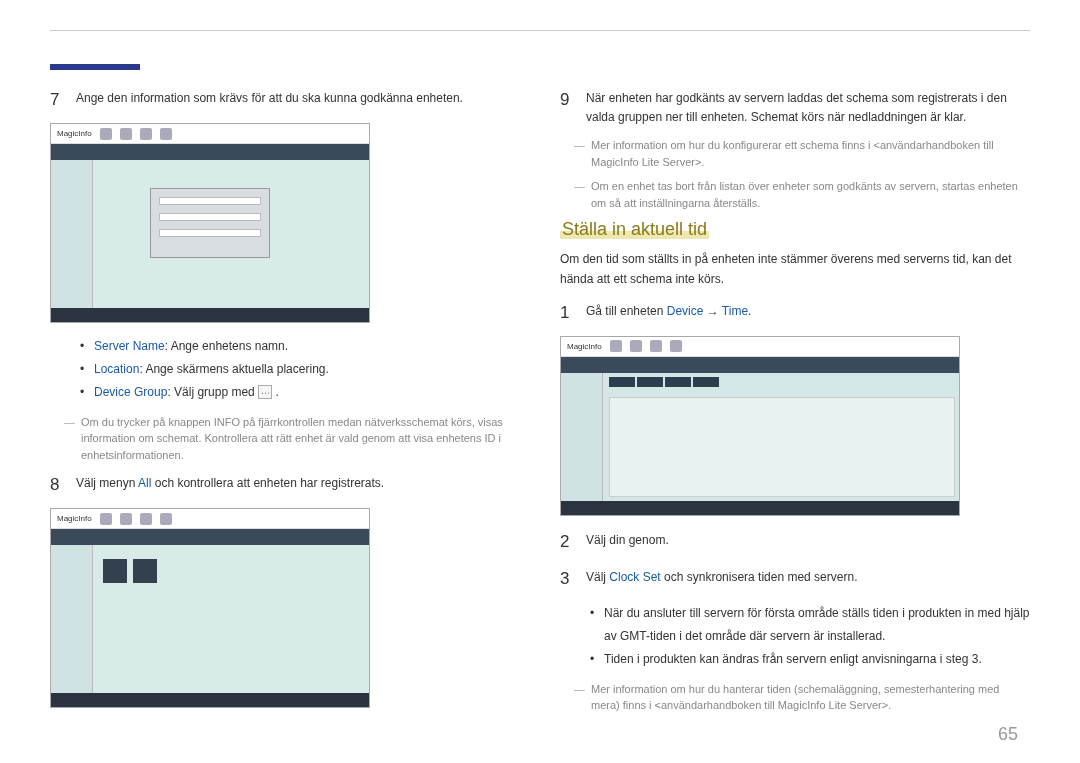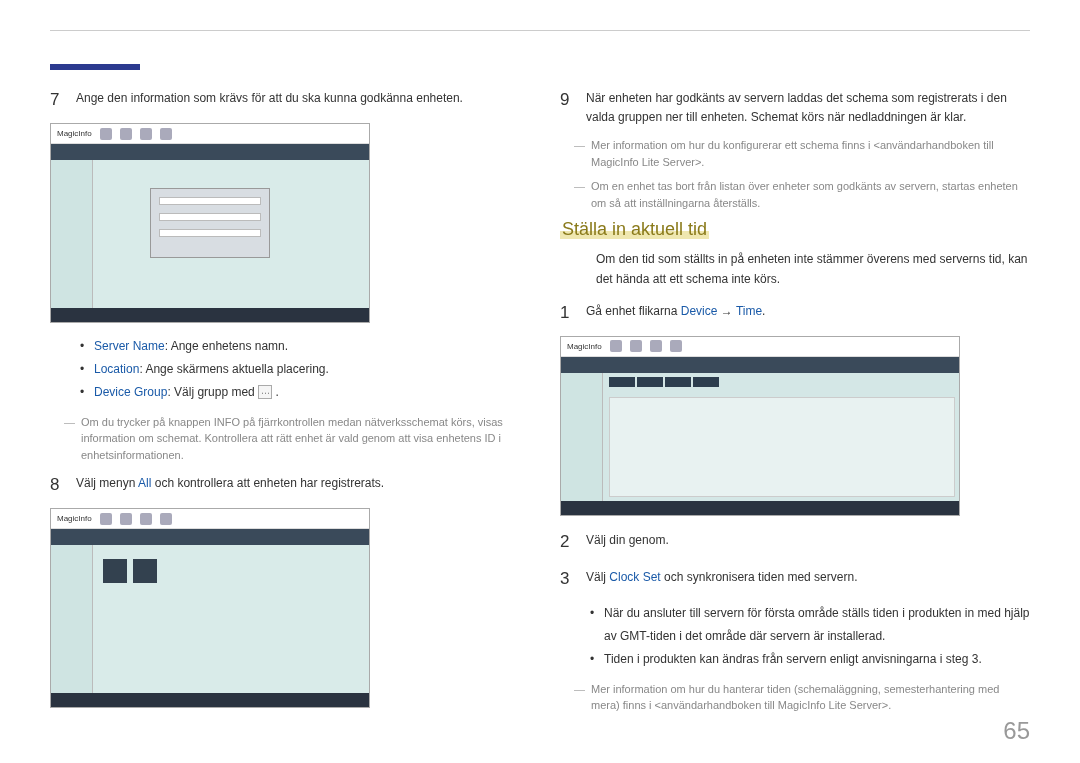--- a/index.html
+++ b/index.html
@@ -169,26 +169,26 @@
   }
   h3.section-title {
     color: #8a7a1a;
     background: linear-gradient(to top, #efe7b0 40%, transparent 40%);
     display:inline;
     font-size: 18px;
     font-weight: 400;
     padding: 0 2px;
   }
   .section-title-wrap { margin: 4px 0 10px 0; }
-  .rcol-body { line-height:1.6; margin-bottom:10px;margin-left:36px; }
+  .rcol-body { line-height:1.6; margin-bottom:10px; }
   .page-num {
     position:absolute;
     bottom: 18px;
-    right: 50px;
-    font-size: 24px;
+    right: 62px;
+    font-size: 18px;
     color: #999;
   }
 </style>
 </head>
 <body>
 
 <div class="top-line"></div>
 <div class="accent-bar"></div>
 
 <div class="columns">
@@ -281,21 +281,21 @@
 
     <div class="section-title-wrap">
       <h3 class="section-title">Ställa in aktuell tid</h3>
     </div>
 
     <div class="rcol-body">Om den tid som ställts in på enheten inte stämmer överens med serverns tid, kan det hända att ett schema inte körs.</div>
 
     <div class="step">
       <div class="step-num">1</div>
       <div class="step-text">
-        <span>Gå enhet flikarna </span><span class="blue">Device</span><span> → </span><span class="blue">Time</span><span>.</span>
+        <span>Gå till enheten </span><span class="blue">Device</span><span> → </span><span class="blue">Time</span><span>.</span>
       </div>
     </div>
 
     <div class="screenshot screenshot3" style="width:400px; height:180px;">
       <div class="titlebar">
         <span class="logo">MagicInfo</span>
         <span class="ticon"></span>
         <span class="ticon"></span>
         <span class="ticon"></span>
         <span class="ticon"></span>

